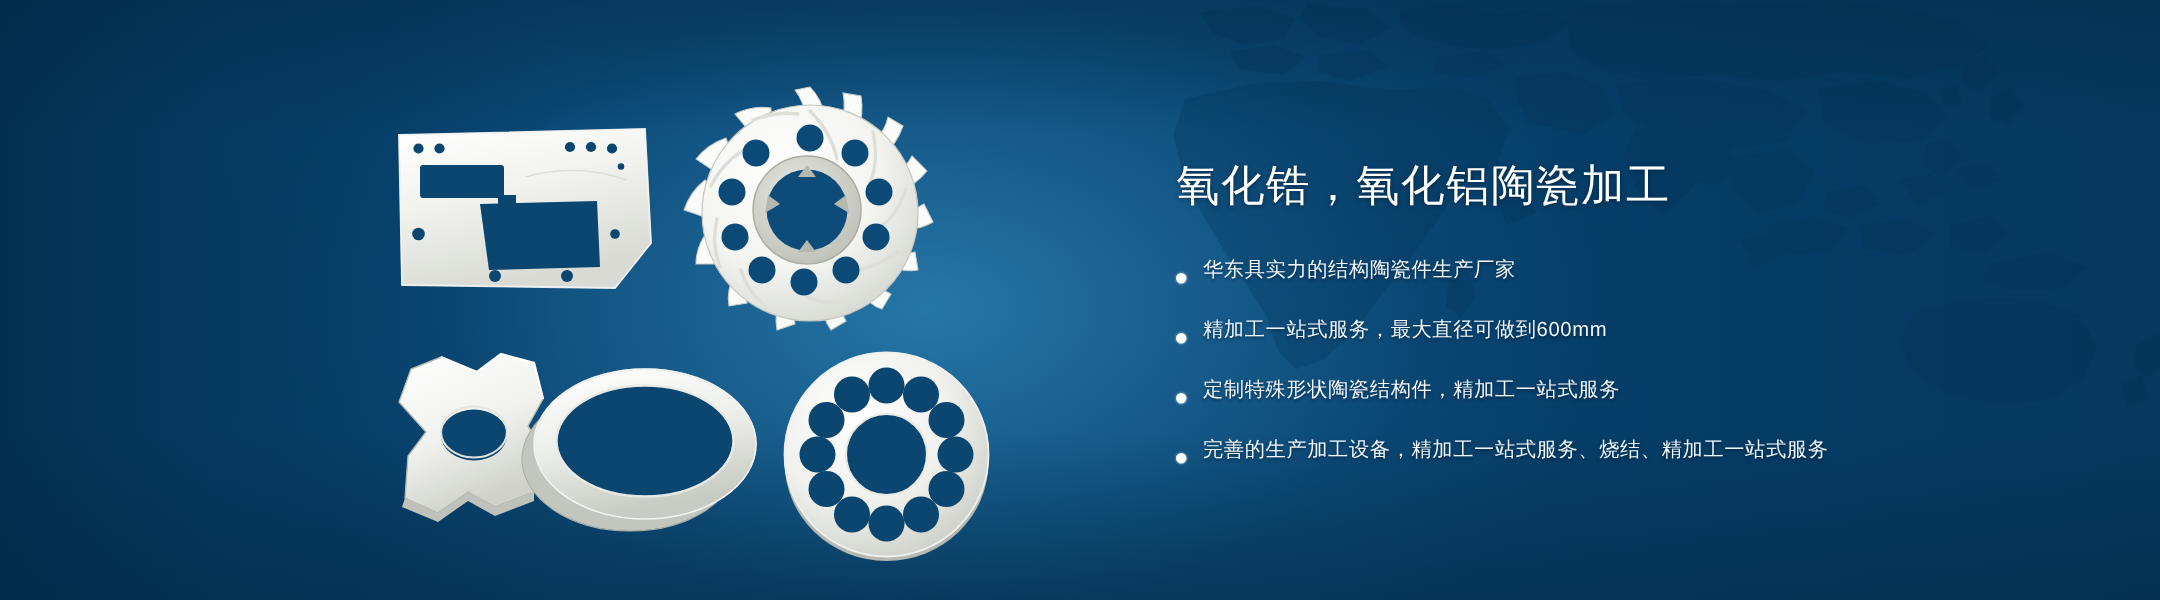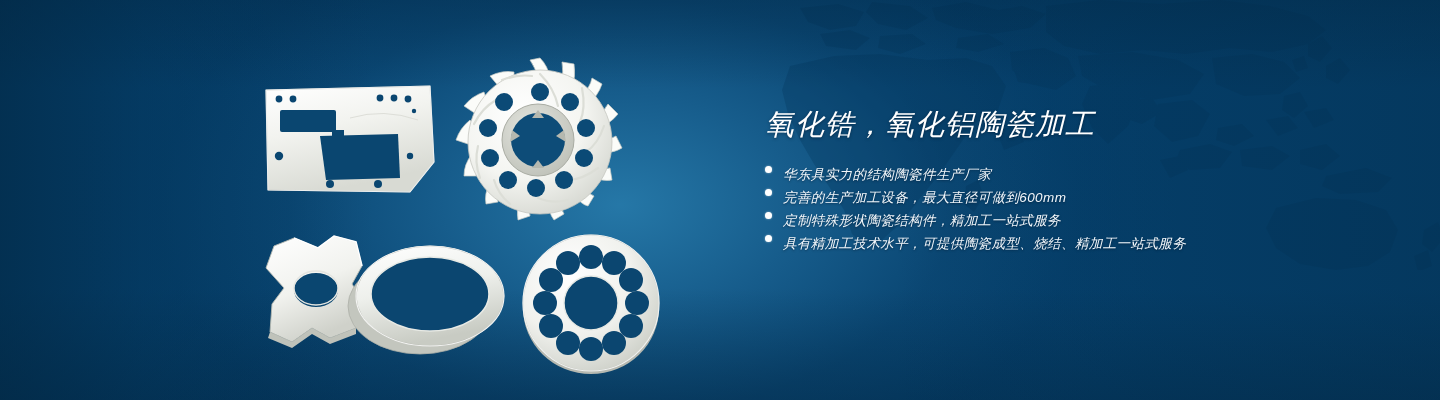--- a/index.html
+++ b/index.html
@@ -61,48 +61,48 @@
     left: 760px;
     width: 680px;
     height: 270px;
     opacity: 0.30;
   }
   .bg-map svg { display: block; width: 100%; height: 100%; }
 
   
   .content {
     position: absolute;
-    left: 765px;
+    left: 784px;
     top: 104px;
     width: 620px;
-    font-style: italic;
   }
   .headline {
     color: #ffffff;
     font-size: 29px;
     line-height: 40px;
     letter-spacing: 1px;
     font-weight: 400;
     text-shadow: 0 1px 3px rgba(0,20,40,0.55);
     white-space: nowrap;
   }
   .bullets {
     margin-top: 22px;
     padding: 0;
     list-style: none;
   }
   .bullet {
     display: flex;
-    align-items: flex-start;
+    align-items: flex-end;
     height: 23px;
     color: #f2f7fb;
     font-size: 13.5px;
     letter-spacing: 0.4px;
     text-shadow: 0 1px 2px rgba(0,20,40,0.5);
     white-space: nowrap;
+    margin-top: 17px;
   }
   .dot {
     flex: none;
     width: 7px;
     height: 7px;
     border-radius: 50%;
     background: #ffffff;
     margin-right: 11px;
     box-shadow: 0 0 2px rgba(255,255,255,0.6);
   }
@@ -366,26 +366,26 @@
   <div class="content">
     <div class="headline">氧化锆，氧化铝陶瓷加工</div>
 
     <ul class="bullets">
       <li class="bullet">
         <span class="dot"></span>
         <span>华东具实力的结构陶瓷件生产厂家</span>
       </li>
       <li class="bullet">
         <span class="dot"></span>
-        <span>完善的生产加工设备，最大直径可做到600mm</span>
+        <span>精加工一站式服务，最大直径可做到600mm</span>
       </li>
       <li class="bullet">
         <span class="dot"></span>
         <span>定制特殊形状陶瓷结构件，精加工一站式服务</span>
       </li>
       <li class="bullet">
         <span class="dot"></span>
-        <span>具有精加工技术水平，可提供陶瓷成型、烧结、精加工一站式服务</span>
+        <span>完善的生产加工设备，精加工一站式服务、烧结、精加工一站式服务</span>
       </li>
     </ul>
   </div>
 
 </div>
 
 </body></html>

